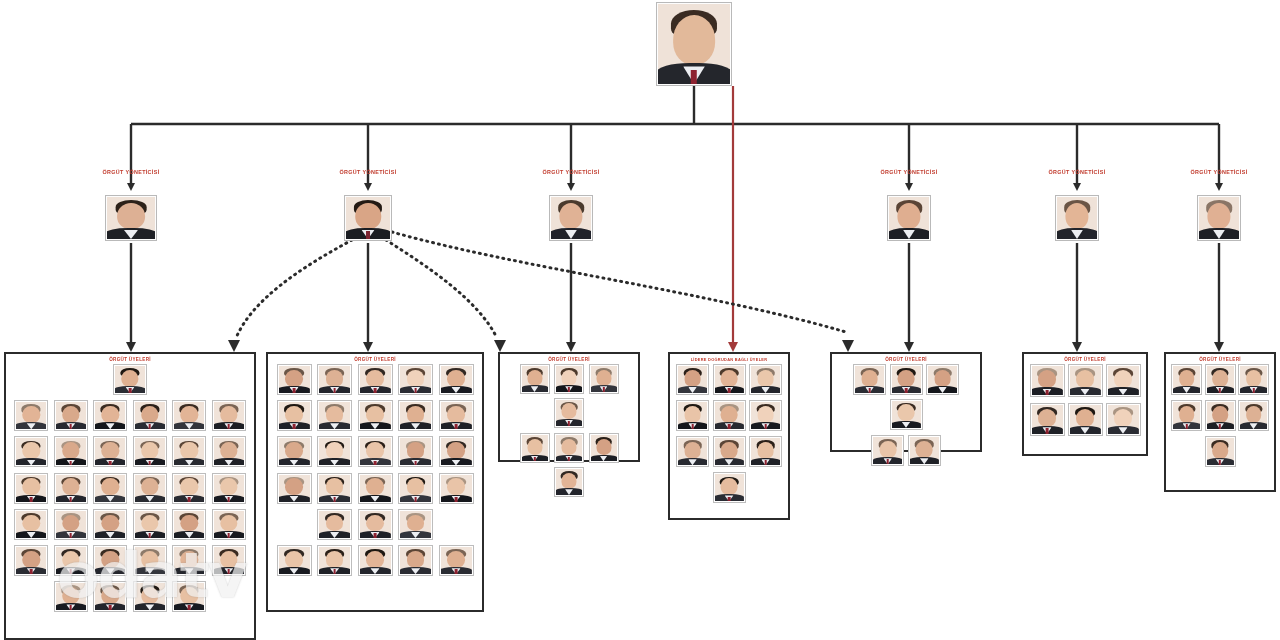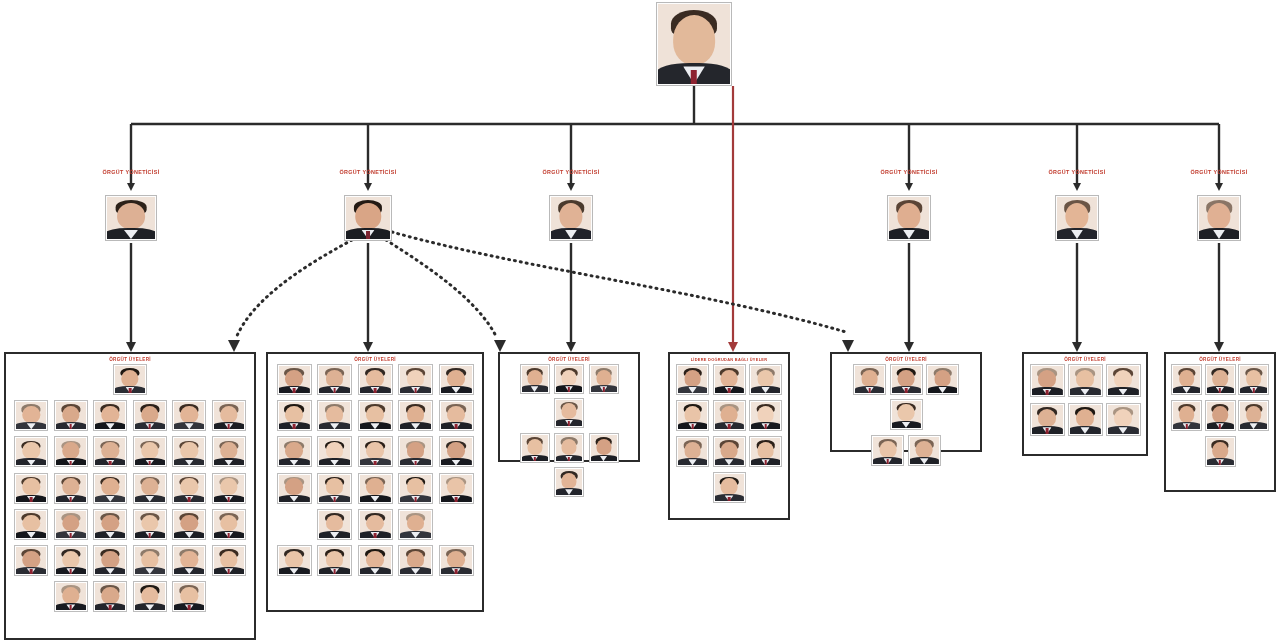--- a/index.html
+++ b/index.html
@@ -1512,14 +1512,17 @@
                 <span class="shirt"></span>
                 <span class="tie"></span>
               </div>
             </div>
             <div class="nm" style="font-size: 2.5px;">&nbsp;</div>
           </div>
         </div>
       </div>
   </div>
 
+  <div id="wm">
+    <div class="wtext">odatv</div>
+  </div>
 
 </div>
 
 </body></html>

